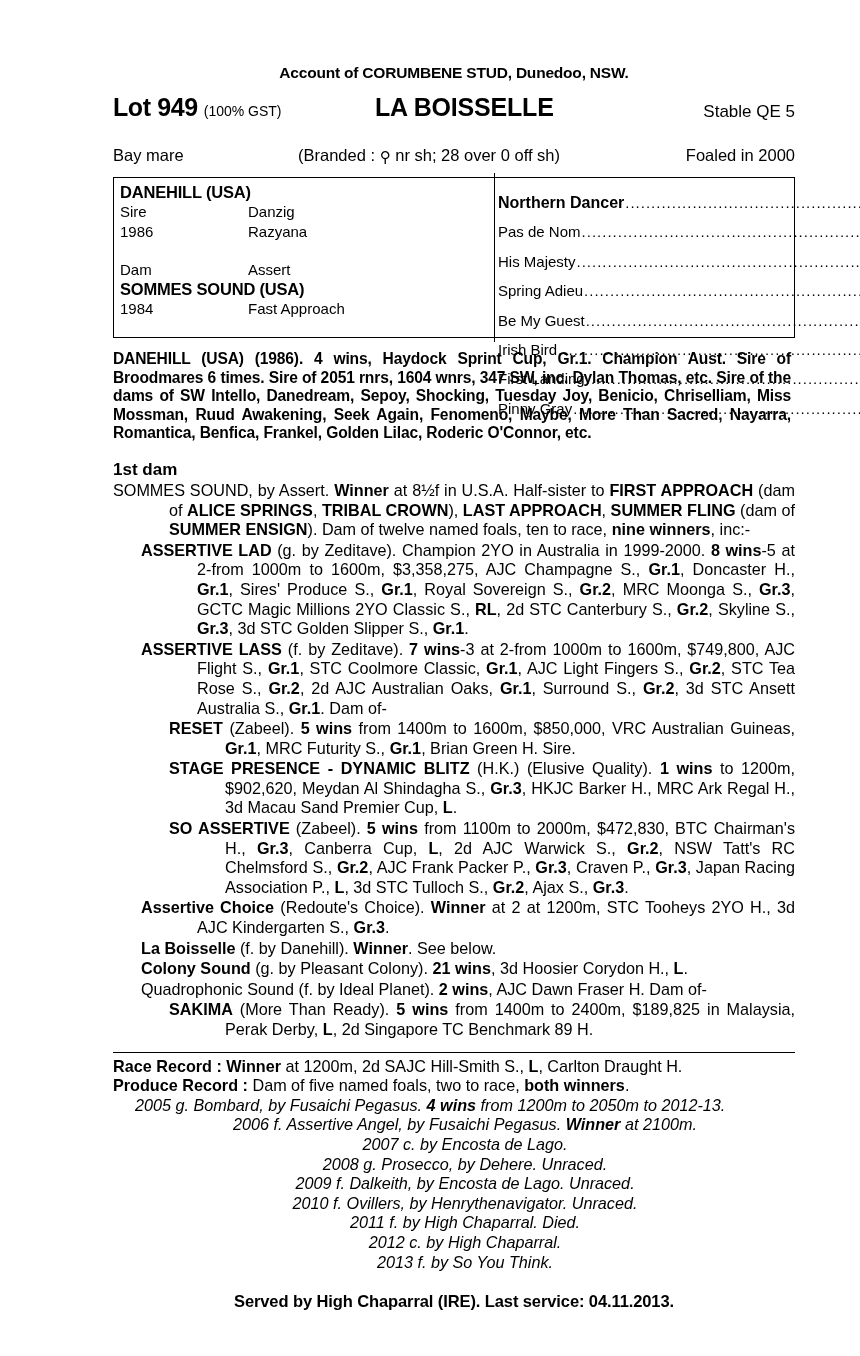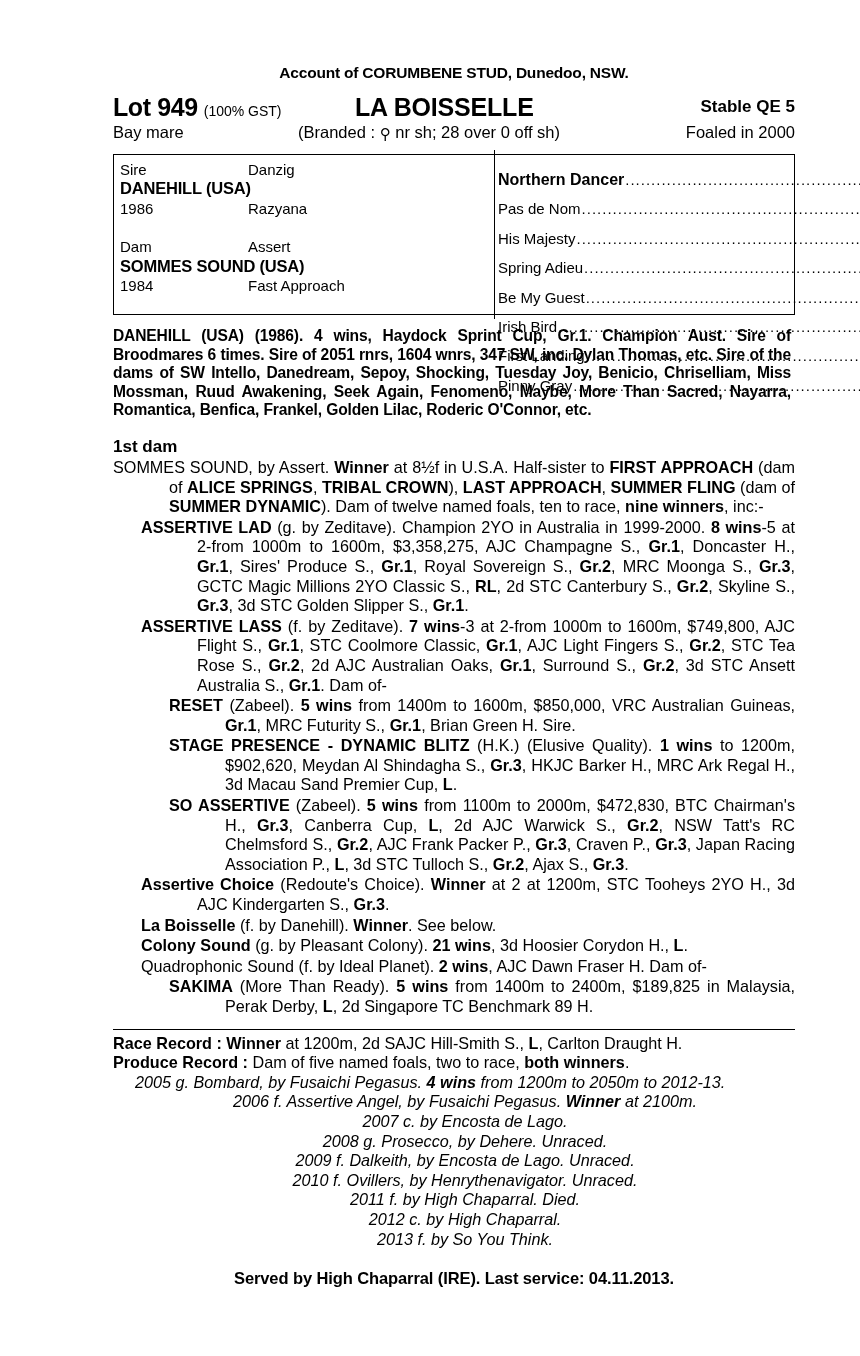--- a/index.html
+++ b/index.html
@@ -33,23 +33,24 @@
   .account-line {
     text-align: center;
     font-weight: bold;
     font-size: 15.5px;
     letter-spacing: -0.2px;
     margin-top: 64px;
     white-space: nowrap;
   }
   .title-row {
     display: flex;
-    align-items: center;
+    align-items: flex-end;
     margin-top: 10px;
     height: 30px;
+    gap: 20px;
   }
   .lot-block {
     display: flex;
     align-items: baseline;
     width: 232px;
     flex: 0 0 232px;
   }
   .lot-no {
     font-weight: bold;
     font-size: 25px;
@@ -61,30 +62,30 @@
   }
   .horse-name {
     font-weight: bold;
     font-size: 25px;
     letter-spacing: -0.2px;
     flex: 1 1 auto;
     text-align: left;
     padding-left: 10px;
   }
   .stable {
-    font-weight: bold;
+    font-weight: normal;
     font-size: 17px;
     white-space: nowrap;
     text-align: right;
     flex: 0 0 auto;
   }
   .sub-row {
     display: flex;
     align-items: baseline;
-    margin-top: 1px;
+    margin-top: 24px;
     font-size: 16.5px;
   }
   .colour-sex {
     width: 185px;
     flex: 0 0 185px;
   }
   .branded {
     flex: 1 1 auto;
     white-space: nowrap;
   }
@@ -239,27 +240,27 @@
 
     <div class="sub-row">
       <div class="colour-sex">Bay mare</div>
       <div class="branded"><span>(Branded : </span><span class="brand-glyph">⚲</span><span> nr sh; 28 over 0 off sh)</span></div>
       <div class="foaled">Foaled in 2000</div>
     </div>
 
     <div class="ped-table">
       <div class="ped-left">
         <div class="ped-row">
+          <span class="ped-strong">DANEHILL (USA)</span>
+        </div>
+        <div class="ped-row">
           <span class="ped-lbl">Sire</span>
           <span>Danzig</span>
         </div>
         <div class="ped-row">
-          <span class="ped-strong">DANEHILL (USA)</span>
-        </div>
-        <div class="ped-row">
           <span class="ped-lbl">1986</span>
           <span>Razyana</span>
         </div>
         <div class="ped-gap"></div>
         <div class="ped-row">
           <span class="ped-lbl">Dam</span>
           <span>Assert</span>
         </div>
         <div class="ped-row">
           <span class="ped-strong">SOMMES SOUND (USA)</span>
@@ -301,21 +302,21 @@
           <div class="gp-line">
             <span class="nm">Pinny Gray</span>
             <span class="dots">..........................................................................................</span>
           </div>
         </div>
     </div>
 
     <div class="sire-para">DANEHILL (USA) (1986). 4 wins, Haydock Sprint Cup, Gr.1. Champion Aust. Sire of Broodmares 6 times. Sire of 2051 rnrs, 1604 wnrs, 347 SW, inc. Dylan Thomas, etc. Sire of the dams of SW Intello, Danedream, Sepoy, Shocking, Tuesday Joy, Benicio, Chriselliam, Miss Mossman, Ruud Awakening, Seek Again, Fenomeno, Maybe, More Than Sacred, Nayarra, Romantica, Benfica, Frankel, Golden Lilac, Roderic O'Connor, etc.</div>
 
     <div class="dam-head">1st dam</div>
-    <div class="blk hang0">SOMMES SOUND, by Assert. <b>Winner</b> at 8½f in U.S.A. Half-sister to <b>FIRST APPROACH</b> (dam of <b>ALICE SPRINGS</b>, <b>TRIBAL CROWN</b>), <b>LAST APPROACH</b>, <b>SUMMER FLING</b> (dam of <b>SUMMER DYNAMIC</b>). Dam of twelve named foals, ten to race, <b>nine winners</b>, inc:-</div>
+    <div class="blk hang0">SOMMES SOUND, by Assert. <b>Winner</b> at 8½f in U.S.A. Half-sister to <b>FIRST APPROACH</b> (dam of <b>ALICE SPRINGS</b>, <b>TRIBAL CROWN</b>), <b>LAST APPROACH</b>, <b>SUMMER FLING</b> (dam of <b>SUMMER ENSIGN</b>). Dam of twelve named foals, ten to race, <b>nine winners</b>, inc:-</div>
     <div>
         <div class="blk hang1"><b>ASSERTIVE LAD</b> (g. by Zeditave). Champion 2YO in Australia in 1999-2000. <b>8 wins</b>-5 at 2-from 1000m to 1600m, $3,358,275, AJC Champagne S., <b>Gr.1</b>, Doncaster H., <b>Gr.1</b>, Sires' Produce S., <b>Gr.1</b>, Royal Sovereign S., <b>Gr.2</b>, MRC Moonga S., <b>Gr.3</b>, GCTC Magic Millions 2YO Classic S., <b>RL</b>, 2d STC Canterbury S., <b>Gr.2</b>, Skyline S., <b>Gr.3</b>, 3d STC Golden Slipper S., <b>Gr.1</b>.</div>
         <div class="blk hang1"><b>ASSERTIVE LASS</b> (f. by Zeditave). <b>7 wins</b>-3 at 2-from 1000m to 1600m, $749,800, AJC Flight S., <b>Gr.1</b>, STC Coolmore Classic, <b>Gr.1</b>, AJC Light Fingers S., <b>Gr.2</b>, STC Tea Rose S., <b>Gr.2</b>, 2d AJC Australian Oaks, <b>Gr.1</b>, Surround S., <b>Gr.2</b>, 3d STC Ansett Australia S., <b>Gr.1</b>. Dam of-</div>
         <div class="blk hang2"><b>RESET</b> (Zabeel). <b>5 wins</b> from 1400m to 1600m, $850,000, VRC Australian Guineas, <b>Gr.1</b>, MRC Futurity S., <b>Gr.1</b>, Brian Green H. Sire.</div>
         <div class="blk hang2"><b>STAGE PRESENCE - DYNAMIC BLITZ</b> (H.K.) (Elusive Quality). <b>1 wins</b> to 1200m, $902,620, Meydan Al Shindagha S., <b>Gr.3</b>, HKJC Barker H., MRC Ark Regal H., 3d Macau Sand Premier Cup, <b>L</b>.</div>
         <div class="blk hang2"><b>SO ASSERTIVE</b> (Zabeel). <b>5 wins</b> from 1100m to 2000m, $472,830, BTC Chairman's H., <b>Gr.3</b>, Canberra Cup, <b>L</b>, 2d AJC Warwick S., <b>Gr.2</b>, NSW Tatt's RC Chelmsford S., <b>Gr.2</b>, AJC Frank Packer P., <b>Gr.3</b>, Craven P., <b>Gr.3</b>, Japan Racing Association P., <b>L</b>, 3d STC Tulloch S., <b>Gr.2</b>, Ajax S., <b>Gr.3</b>.</div>
         <div class="blk hang1"><b>Assertive Choice</b> (Redoute's Choice). <b>Winner</b> at 2 at 1200m, STC Tooheys 2YO H., 3d AJC Kindergarten S., <b>Gr.3</b>.</div>
         <div class="blk hang1"><b>La Boisselle</b> (f. by Danehill). <b>Winner</b>. See below.</div>
         <div class="blk hang1"><b>Colony Sound</b> (g. by Pleasant Colony). <b>21 wins</b>, 3d Hoosier Corydon H., <b>L</b>.</div>
         <div class="blk hang1">Quadrophonic Sound (f. by Ideal Planet). <b>2 wins</b>, AJC Dawn Fraser H. Dam of-</div>

